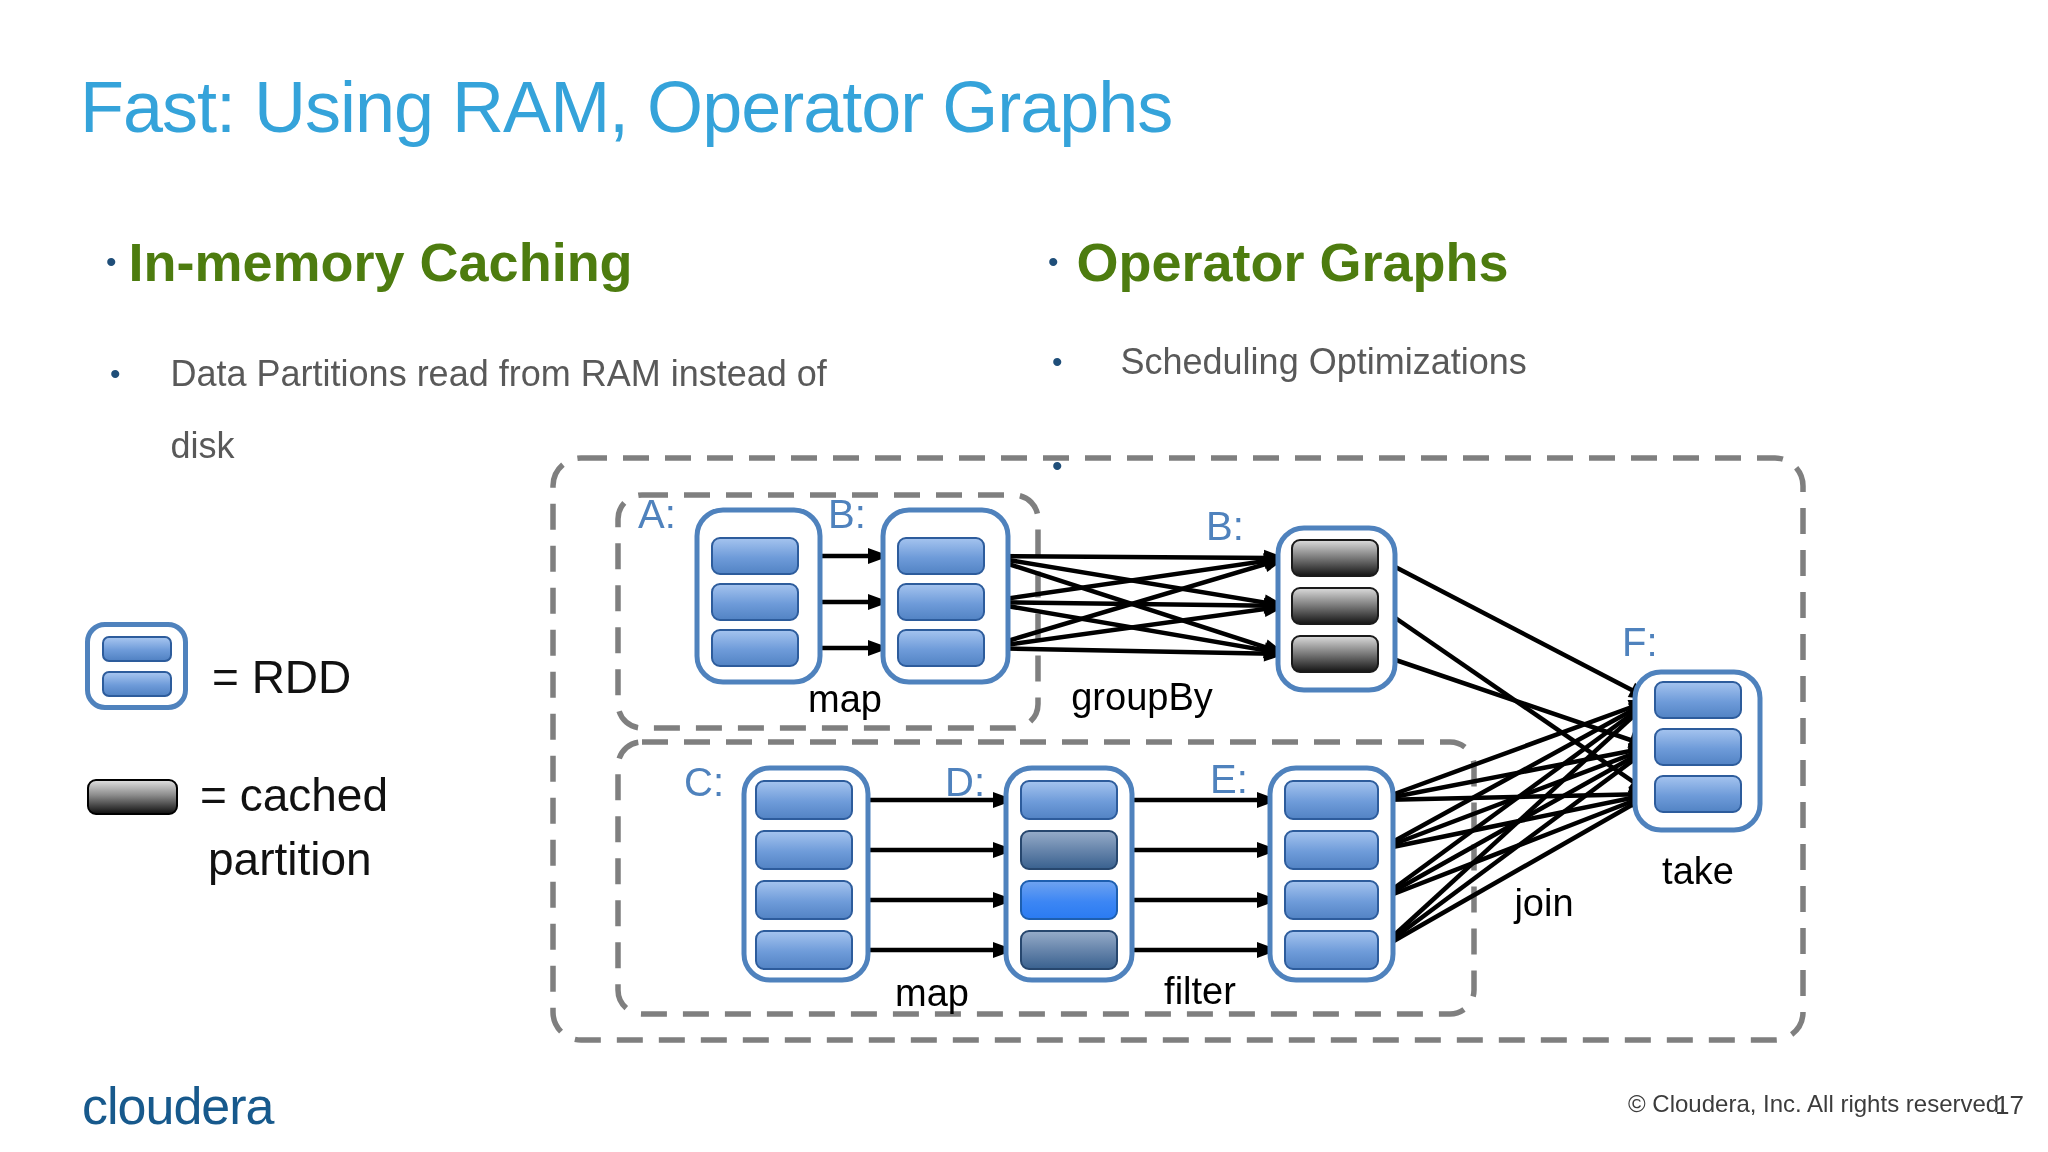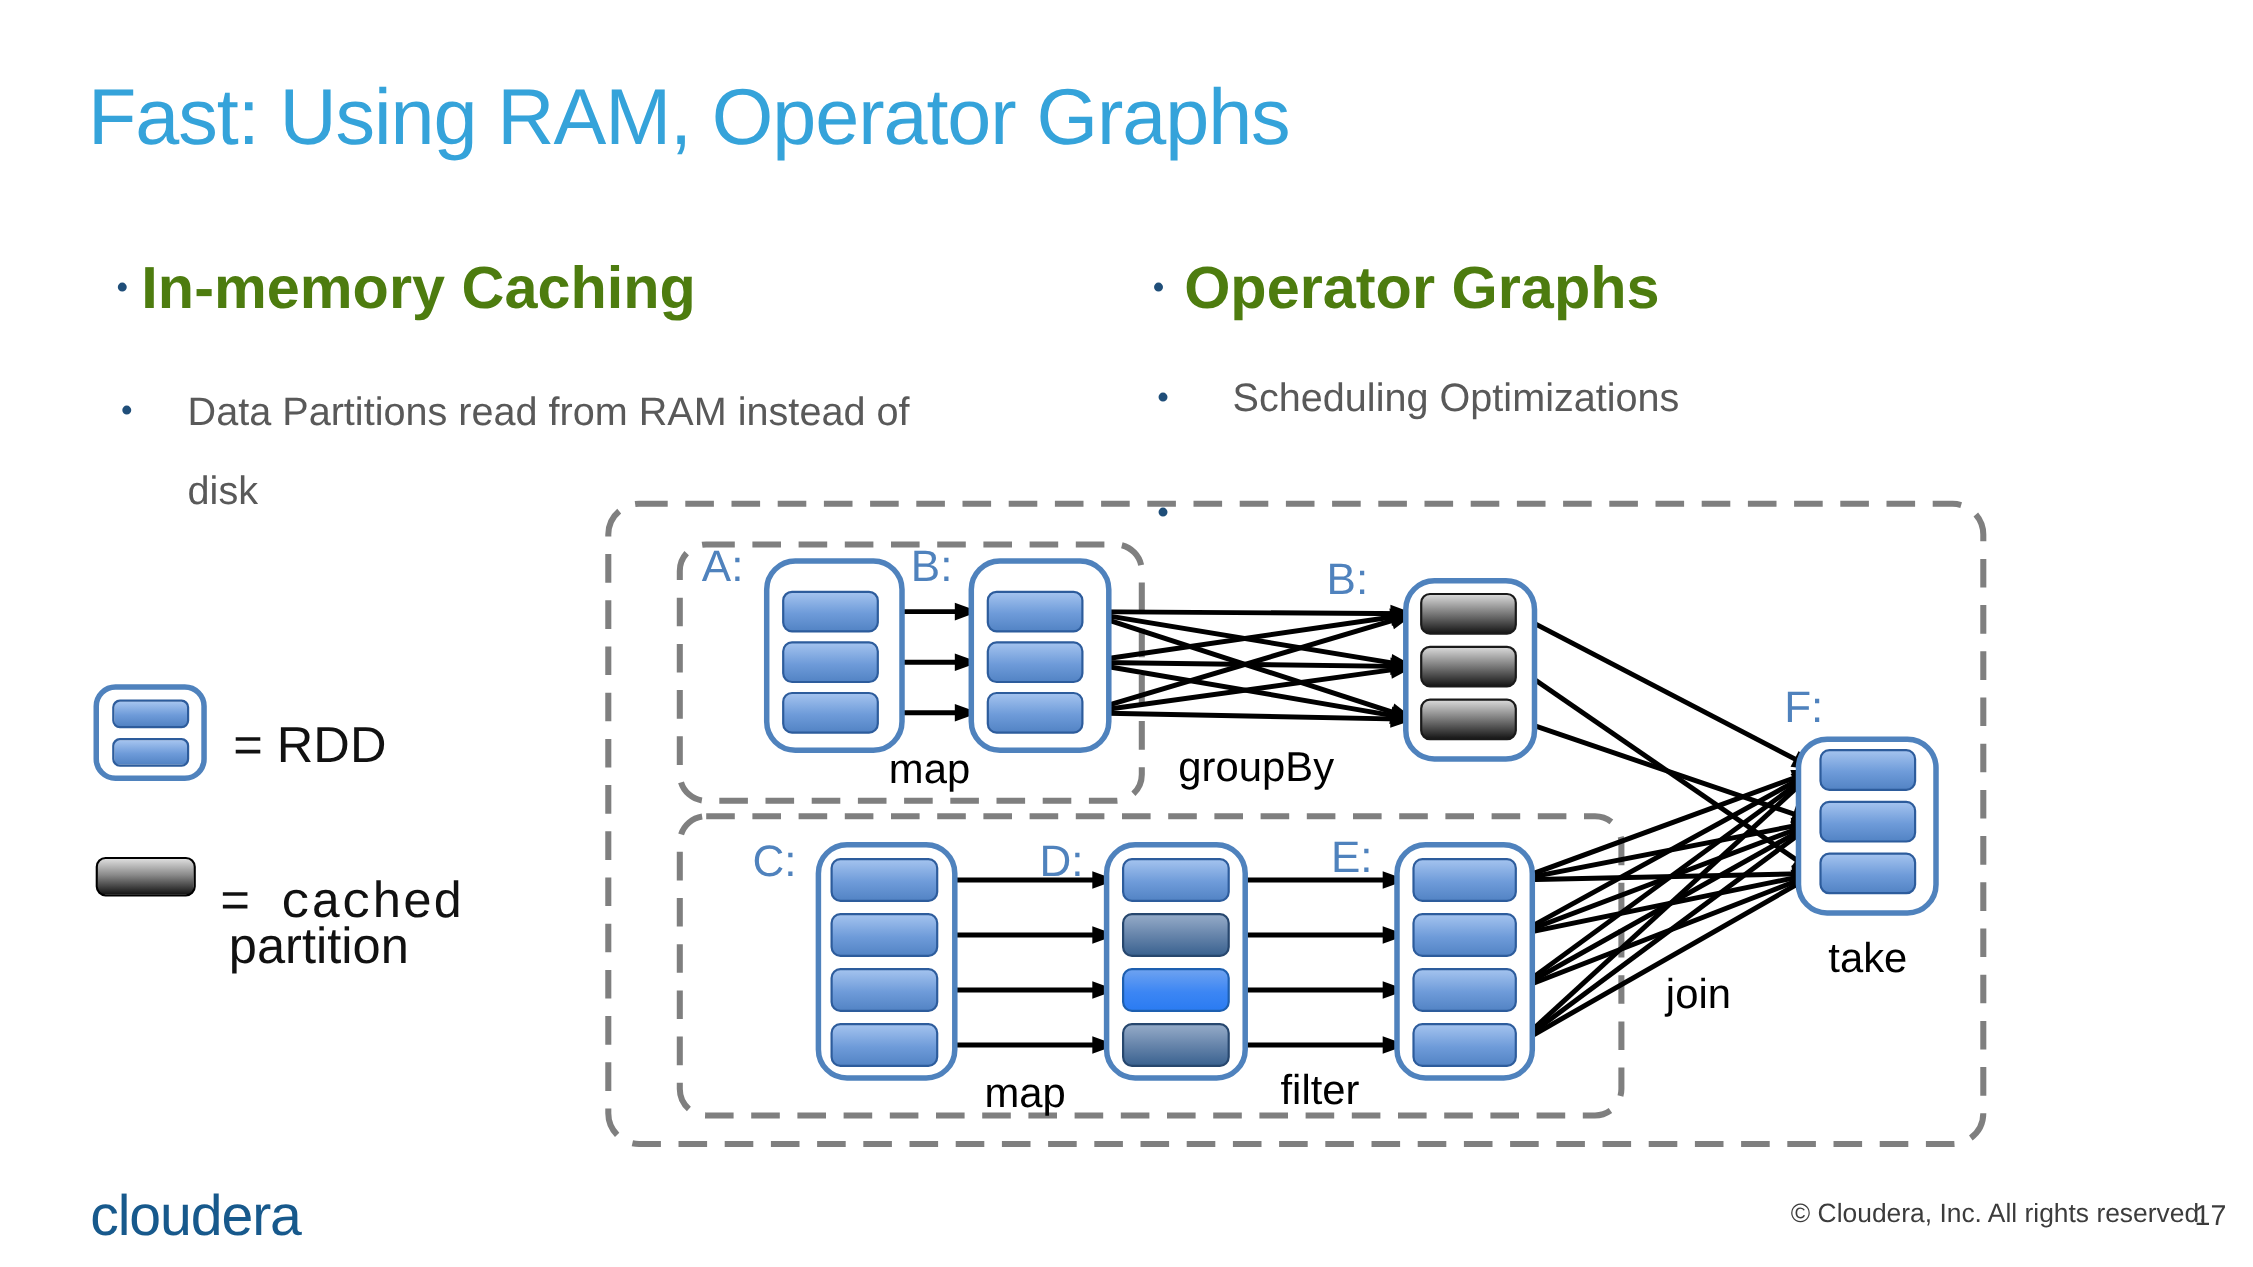--- a/index.html
+++ b/index.html
@@ -71,21 +71,21 @@
   <div class="bullet sub" style="left:1052px;top:430px;">
     <span class="dot" style="margin-right:58px;line-height:72px;">•</span>
   </div>
 
   <div class="rdd-icon">
     <div class="mini-part"></div>
     <div class="mini-part"></div>
   </div>
   <div class="legend-text" style="left:212px;top:650px;">= RDD</div>
   <div class="cached-icon"></div>
-  <div class="legend-text" style="left:200px;top:796px;font-family:Liberation Mono, monospace;">= cached</div>
+  <div class="legend-text" style="left:200px;top:768px;">= cached</div>
   <div class="legend-text" style="left:208px;top:832px;">partition</div>
 
   <svg id="diagram" width="2048" height="1152" viewBox="0 0 2048 1152">
     <defs>
       <linearGradient id="gBlue" x1="0" y1="0" x2="0" y2="1">
         <stop offset="0" stop-color="#a5c4ef"></stop>
           <stop offset="0.55" stop-color="#6e9bd9"></stop>
           <stop offset="1" stop-color="#5283c4"></stop>
       </linearGradient>
       <linearGradient id="gSteel" x1="0" y1="0" x2="0" y2="1">

